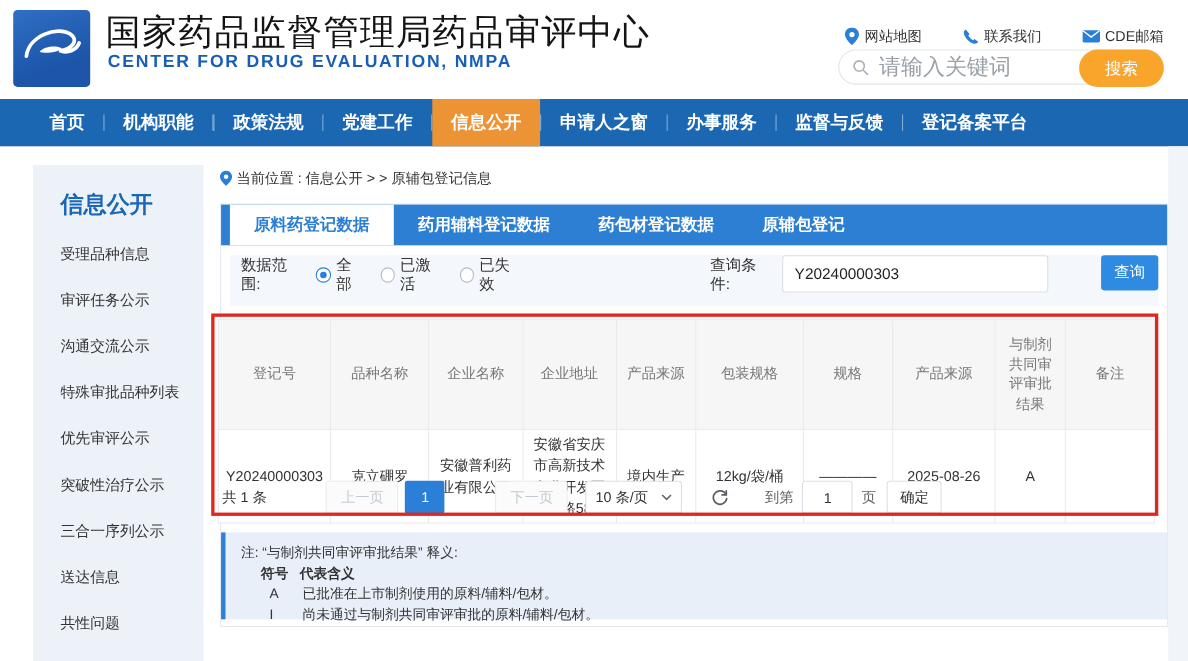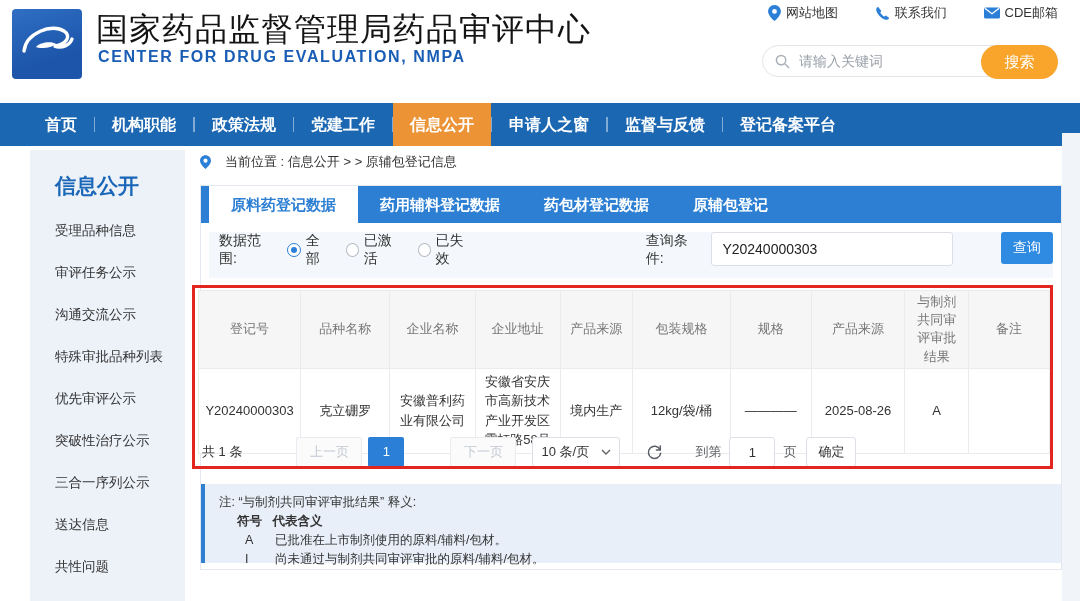--- a/index.html
+++ b/index.html
@@ -9,48 +9,48 @@
     font-family:"Liberation Sans", sans-serif; color:#333;
   }
   
   .header { position:absolute; top:0; left:0; width:1080px; height:90px; background:#fff; }
   .logo { position:absolute; left:12px; top:9px; width:70px; height:70px; border-radius:4px;
           background:linear-gradient(160deg,#2f6fc4 0%,#1c55a9 70%); }
   .site-title { position:absolute; left:96px; top:8px; font-size:32px; font-weight:normal;
                 color:#141414; letter-spacing:1px; white-space:nowrap; }
   .site-subtitle { position:absolute; left:98px; top:48px; font-size:16px; font-weight:bold;
                    color:#1a5db5; letter-spacing:1.6px; white-space:nowrap; }
-  .top-links { position:absolute; top:4px; left:768px; width:290px; display:flex;
+  .top-links { position:absolute; top:24px; left:768px; width:290px; display:flex;
                justify-content:space-between; align-items:center; }
   .top-link { display:flex; align-items:center; gap:5px; font-size:13px; color:#333; cursor:pointer; }
   .top-link svg { display:block; }
   .search-bar { position:absolute; top:45px; left:762px; width:296px; height:32px;
                 border:1px solid #e3e5e8; border-radius:17px; background:#fff; }
   .search-bar .mag { position:absolute; left:12px; top:8px; }
   .search-input { position:absolute; left:36px; top:1px; width:175px; height:28px; border:none;
-                  outline:none; font-size:14px; color:#000000; font-family:"Liberation Sans",sans-serif; }
+                  outline:none; font-size:20px; color:#000000; font-family:"Liberation Sans",sans-serif; }
   .search-input::placeholder { color:#9aa0a8; }
   .search-btn { position:absolute; right:-1px; top:-1px; width:77px; height:34px; border:none;
                 border-radius:17px; background:#f9a52c; color:#fff; font-size:15px; cursor:pointer;
                 font-family:"Liberation Sans",sans-serif; }
   
   .nav { position:absolute; top:90px; left:0; width:1080px; height:43px; background:#1b67b2;
-         display:flex; align-items:center; padding-left:28px;margin-top:13px; }
+         display:flex; align-items:center; padding-left:28px; }
   .nav-item { color:#fff; font-size:16px; font-weight:bold; padding:0 17px; height:43px;
               line-height:43px; cursor:pointer; white-space:nowrap; }
   .nav-item.active { background:#eb9335; }
   .nav-sep { width:1px; height:15px; background:rgba(255,255,255,.45); }
   
   .sidebar { position:absolute; top:150px; left:30px; width:155px; height:451px; background:#edf1f8; }
   .sidebar-title { padding:22px 0 4px 25px; font-size:21px; font-weight:bold; color:#1a67b8; }
   .sidebar-list { list-style:none; padding-top:6px; }
   .sidebar-item { height:42px; line-height:42px; padding-left:25px; font-size:13.5px; color:#333;
                   cursor:pointer; white-space:nowrap; }
   
-  .breadcrumb { position:absolute; top:153px; left:200px; display:flex; align-items:center; gap:14px;
+  .breadcrumb { position:absolute; top:153px; left:200px; display:flex; align-items:center; gap:4px;
                 font-size:13px; color:#333; }
   
   .panel { position:absolute; top:185px; left:200px; width:862px; height:385px; background:#fff;
            border:1px solid #e4e9f1; }
   .tabbar { position:absolute; top:186px; left:201px; width:860px; height:37px; background:#2c7fd3;
             display:flex; align-items:stretch; padding-left:8px; }
   .tab { color:#fff; font-size:15px; font-weight:bold; line-height:37px; padding:0 22px;
          cursor:pointer; white-space:nowrap; }
   .tab.active { background:#fff; color:#2c7fd3; }
   
@@ -70,21 +70,21 @@
   .query-btn { margin-left:48px; width:56px; height:32px; border:none; border-radius:3px;
                background:#2f8ae2; color:#fff; font-size:14px; cursor:pointer;
                font-family:"Liberation Sans",sans-serif; }
   
   .red-box { position:absolute; top:285px; left:192px; width:861px; height:184px;
              border:3px solid #e2251e; z-index:9; pointer-events:none; }
   
   .data-table { position:absolute; top:290px; left:198px; width:852px; border-collapse:collapse;
                 table-layout:fixed; font-size:13px; }
   .data-table th { height:55px; background:#f6f6f6; color:#777; font-weight:normal;
-                   border:1px solid #ebebeb; padding:2px 6px; line-height:1.4; }
+                   border:1px solid #ebebeb; padding:13px 6px; line-height:1.4; }
   .data-table td { height:85px; background:#fff; color:#333; text-align:center; vertical-align:middle;
                    border:1px solid #ebebeb; padding:2px 6px; line-height:1.5; word-break:break-all; }
   
   .pagination { position:absolute; top:437px; left:202px; height:30px; display:flex;
                 align-items:center; font-size:13px; color:#606266; }
   .pg-total { margin-right:14px; color:#333; }
   .pg-btn { width:66px; height:30px; line-height:28px; text-align:center; border:1px solid #e8ebf0;
             background:#fbfbfc; color:#c5cad2; border-radius:2px; cursor:pointer;margin-left:40px; }
   .pg-page { width:36px; height:30px; line-height:30px; text-align:center; background:#2b7fd6;
              color:#fff; border-radius:2px; margin:0 6px; cursor:pointer; }
@@ -161,20 +161,21 @@
   <span class="nav-sep"></span>
   <span class="nav-sep"></span>
   <div class="nav-item">政策法规</div>
   <span class="nav-sep"></span>
   <div class="nav-item">党建工作</div>
   <span class="nav-sep"></span>
   <div class="nav-item active">信息公开</div>
   <span class="nav-sep"></span>
   <div class="nav-item">申请人之窗</div>
   <span class="nav-sep"></span>
+  <div class="nav-item">办事服务</div>
   <span class="nav-sep"></span>
   <div class="nav-item">监督与反馈</div>
   <span class="nav-sep"></span>
   <div class="nav-item">登记备案平台</div>
 </div>
 
 <div class="sidebar">
   <div class="sidebar-title">信息公开</div>
   <ul class="sidebar-list">
     <li class="sidebar-item">受理品种信息</li>

